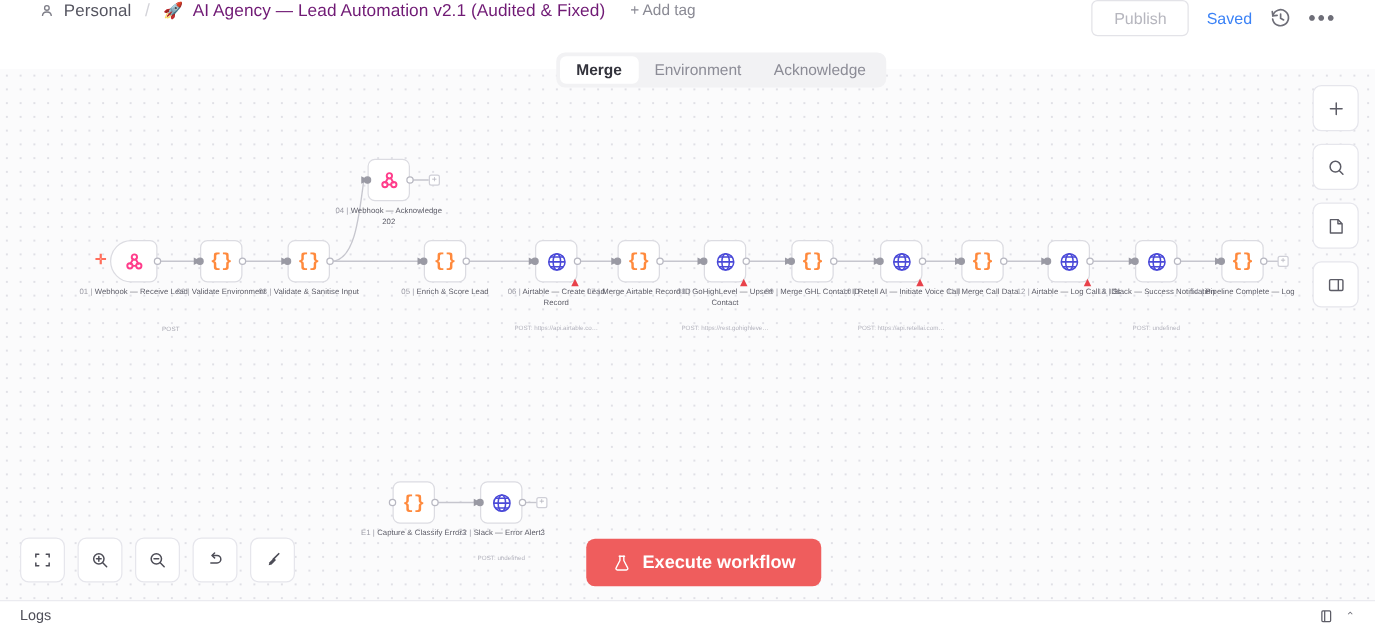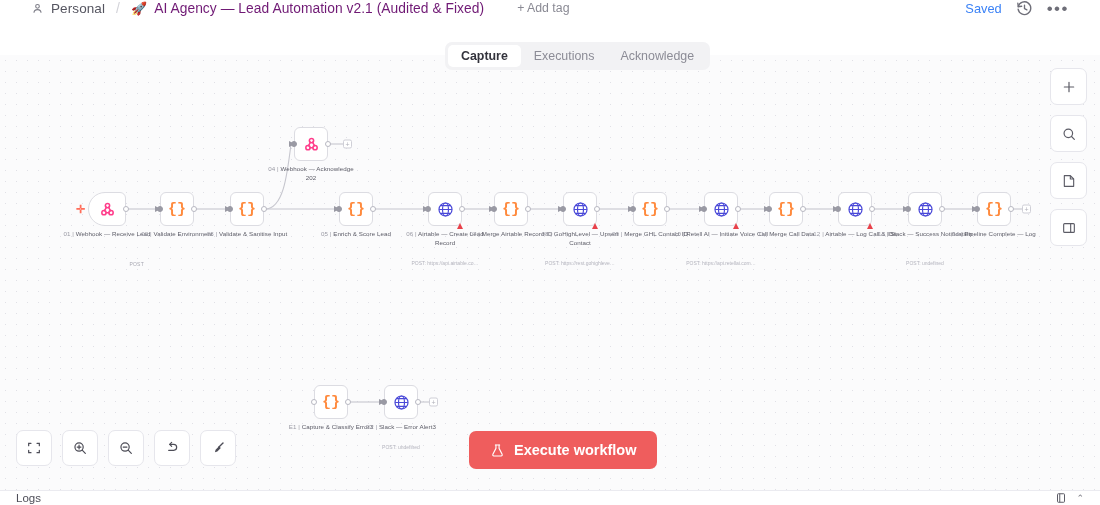--- a/index.html
+++ b/index.html
@@ -16,21 +16,21 @@
     position: absolute; top: 0; left: 0; width: 1100px; height: 55px;
     background: #fff; display: flex; align-items: flex-start;
     padding: 0 31px; z-index: 30;
   }
   .crumb-wrap { display: flex; align-items: center; gap: 7px; }
   .person-icon { width: 13px; height: 13px; display: block; color: #7d7d87; }
   .crumb-personal { font-size: 13.5px; color: #555560; letter-spacing: .1px; }
   .crumb-sep { font-size: 14px; color: #d3d3d9; margin: 0 4px; }
   .rocket { font-size: 13px; line-height: 1; transform: rotate(0deg); }
   .wf-title { font-size: 13.8px; color: #701a75; letter-spacing: .05px; }
-  .add-tag { font-size: 12.3px; color: #8a8a94; margin-left: 26px; cursor: pointer; }
+  .add-tag { font-size: 12.3px; color: #8a8a94; margin-left: 13px; cursor: pointer; }
 
   .header-right { margin-left: auto; display: flex; align-items: center; gap: 14px; }
   .publish-btn {
     border: 1px solid #e3e3e8; border-radius: 5px; background: #fff;
     color: #b6b6be; font-size: 12.8px; padding: 6px 17px; cursor: default;
     font-family: inherit;
   }
   .saved-txt { font-size: 12.8px; color: #3b82f6; }
   .hdr-icon { width: 17px; height: 17px; color: #6e6e78; cursor: pointer; display:block; }
   .dots { font-size: 17px; color: #6e6e78; letter-spacing: 1.5px; cursor: pointer; line-height: 10px; }
@@ -137,21 +137,21 @@
     position: absolute; left: 469px; bottom: 21px;
     background: #ef5d5d; color: #fff; border: none; border-radius: 7px;
     height: 38px; padding: 0 21px; display: flex; align-items: center; gap: 9px;
     font-size: 14.5px; font-weight: 600; cursor: pointer; z-index: 20;
     font-family: inherit;
   }
   .execute svg { width: 15px; height: 15px; display: block; }
 
   
   .logs {
-    position: absolute; left: 0; bottom: 0; width: 1100px; height: 15px;
+    position: absolute; left: 0; bottom: 0; width: 1100px; height: 25px;
     background: #fff; border-top: 1px solid #ebebf0;
     display: flex; align-items: center; padding: 0 16px; z-index: 25;
   }
   .logs-label { font-size: 11.5px; color: #4e4e58; }
   .logs-right { margin-left: auto; display: flex; align-items: center; gap: 9px; }
   .logs-right svg { width: 12px; height: 12px; color: #5c5c66; display: block; }
   .chev { font-size: 9px; color: #76767f; }
 </style>
 </head>
 <body>
@@ -167,35 +167,36 @@
         </svg>
       </span>
       <span class="crumb-personal">Personal</span>
       <span class="crumb-sep">/</span>
       <span class="rocket">🚀</span>
       <span class="wf-title">AI Agency — Lead Automation v2.1 (Audited &amp; Fixed)</span>
       <span class="add-tag">+ Add tag</span>
     </div>
 
     <div class="header-right">
+      <button class="publish-btn">Publish</button>
       <span class="saved-txt">Saved</span>
       <span>
         <svg class="hdr-icon" viewBox="0 0 24 24" fill="none" stroke="currentColor" stroke-width="1.9" stroke-linecap="round">
           <path d="M3.2 9.2A9 9 0 1 1 3 13"></path>
             <polyline points="2.6,4.6 3.2,9.4 8,8.8"></polyline>
             <polyline points="12,7.4 12,12.2 15.4,14"></polyline>
         </svg>
       </span>
       <span class="dots">•••</span>
     </div>
   </div>
 
   <div class="tabs">
-    <div class="tab active">Capture</div>
-    <div class="tab">Executions</div>
+    <div class="tab active">Merge</div>
+    <div class="tab">Environment</div>
     <div class="tab">Acknowledge</div>
   </div>
 
   <div class="canvas">
 
     <svg class="edges">
       <g stroke="#c6c6ce" stroke-width="1.1" fill="none">
 
         <line x1="127" y1="154" x2="157" y2="154"></line>
         <line x1="195" y1="154" x2="227" y2="154"></line>

